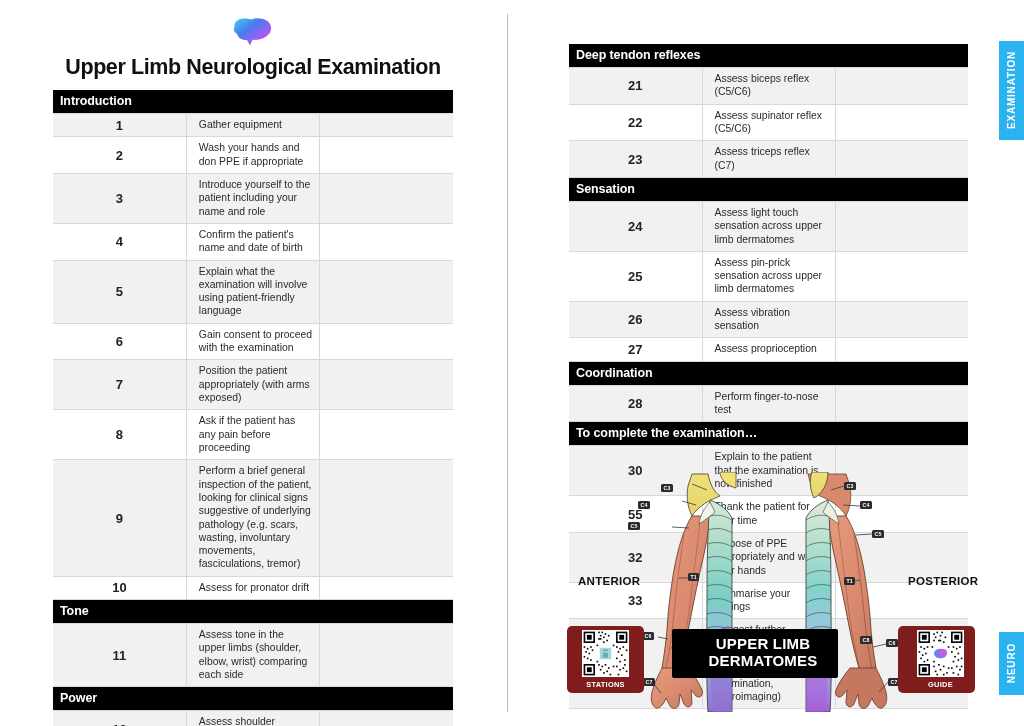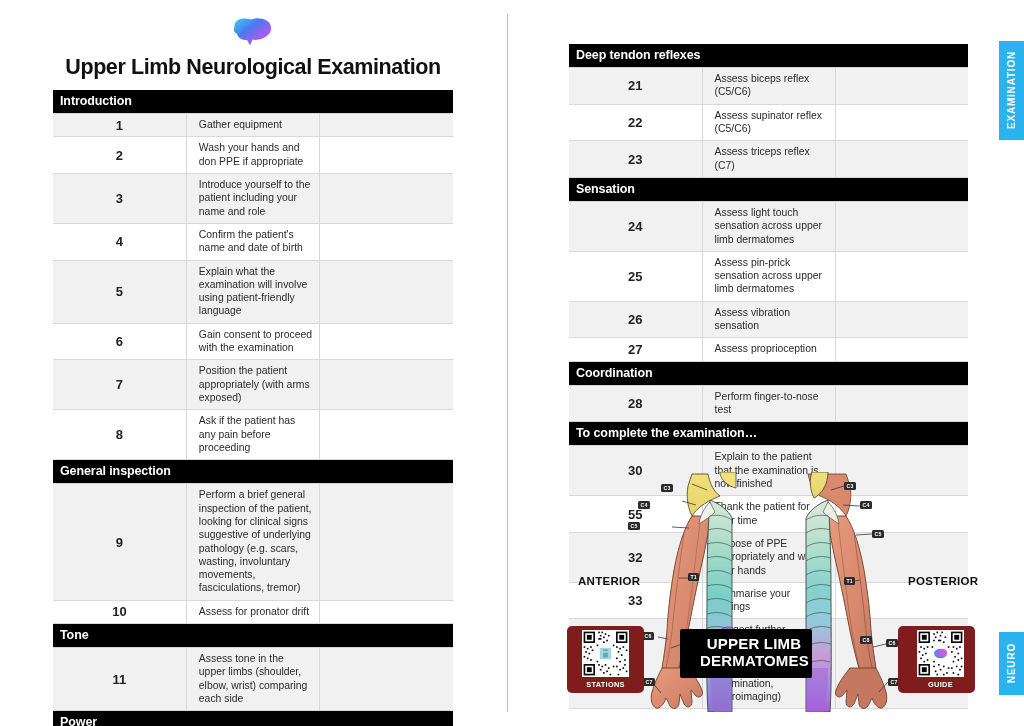--- a/index.html
+++ b/index.html
@@ -102,22 +102,22 @@
     font-size: 11.5px;
     font-weight: bold;
     color: #111;
     letter-spacing: .3px;
   }
   .lbl-anterior { left: 18px; top: 103px; }
   .lbl-posterior { left: 308px; top: 103px; padding-left: 40px; }
 
   .derm-banner {
     position: absolute;
-    left: 120px; top: 157px;
-    width: 132px;
+    left: 112px; top: 157px;
+    width: 166px;
     background: #000;
     color: #fff;
     text-align: center;
     padding: 7px 4px 8px 20px;
     border-radius: 2px;
   }
   .derm-banner div {
     font-size: 15px; font-weight: bold; line-height: 1.13; letter-spacing: .2px;
   }
 
@@ -206,23 +206,20 @@
           </tr>
           <tr class="item-row alt">
             <td class="num">7</td>
             <td class="txt">Position the patient appropriately (with arms exposed)</td>
             <td class="chk"></td>
           </tr>
           <tr class="item-row plain">
             <td class="num">8</td>
             <td class="txt">Ask if the patient has any pain before proceeding</td>
             <td class="chk"></td>
-          </tr>
-          <tr class="section-row">
-            <td colspan="3">General inspection</td>
           </tr>
           <tr class="item-row alt">
             <td class="num">9</td>
             <td class="txt">Perform a brief general inspection of the patient, looking for clinical signs suggestive of underlying pathology (e.g. scars, wasting, involuntary movements, fasciculations, tremor)</td>
             <td class="chk"></td>
           </tr>
           <tr class="item-row plain">
             <td class="num">10</td>
             <td class="txt">Assess for pronator drift</td>
             <td class="chk"></td>

